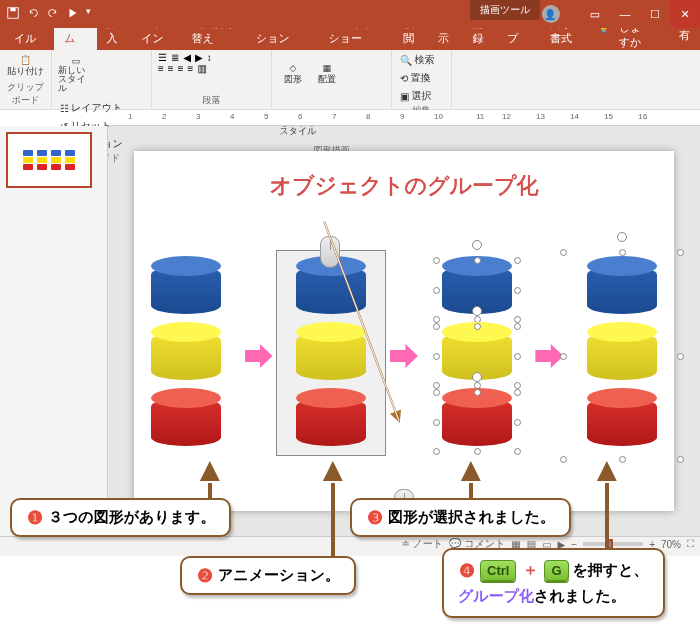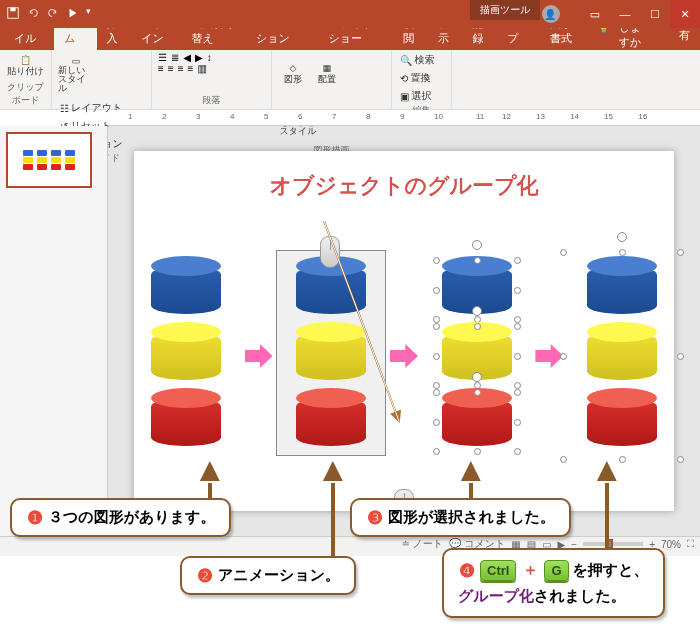--- a/index.html
+++ b/index.html
@@ -370,15 +370,15 @@
 <div class="uparrow" style="top:450px;left:590px">▲<div style="width:4px;height:72px;background:#8a5a2a;margin:-6px auto 0"></div></div>
 <div class="callout" style="top:548px;left:442px;flex-direction:column;align-items:flex-start;gap:6px;padding:10px 14px">
   <div style="display:flex;align-items:center;gap:4px">
     <span class="num circle">❹</span>
     <span class="key">Ctrl</span>
     <span class="plus">＋</span>
     <span class="key">G</span>
     <span>を押すと、</span>
   </div>
   <div>
-    <span style="color:#701a75">グループ化</span><span>されました。</span>
+    <span style="color:#8b5cf6">グループ化</span><span>されました。</span>
   </div>
 </div>
 
 </body></html>

